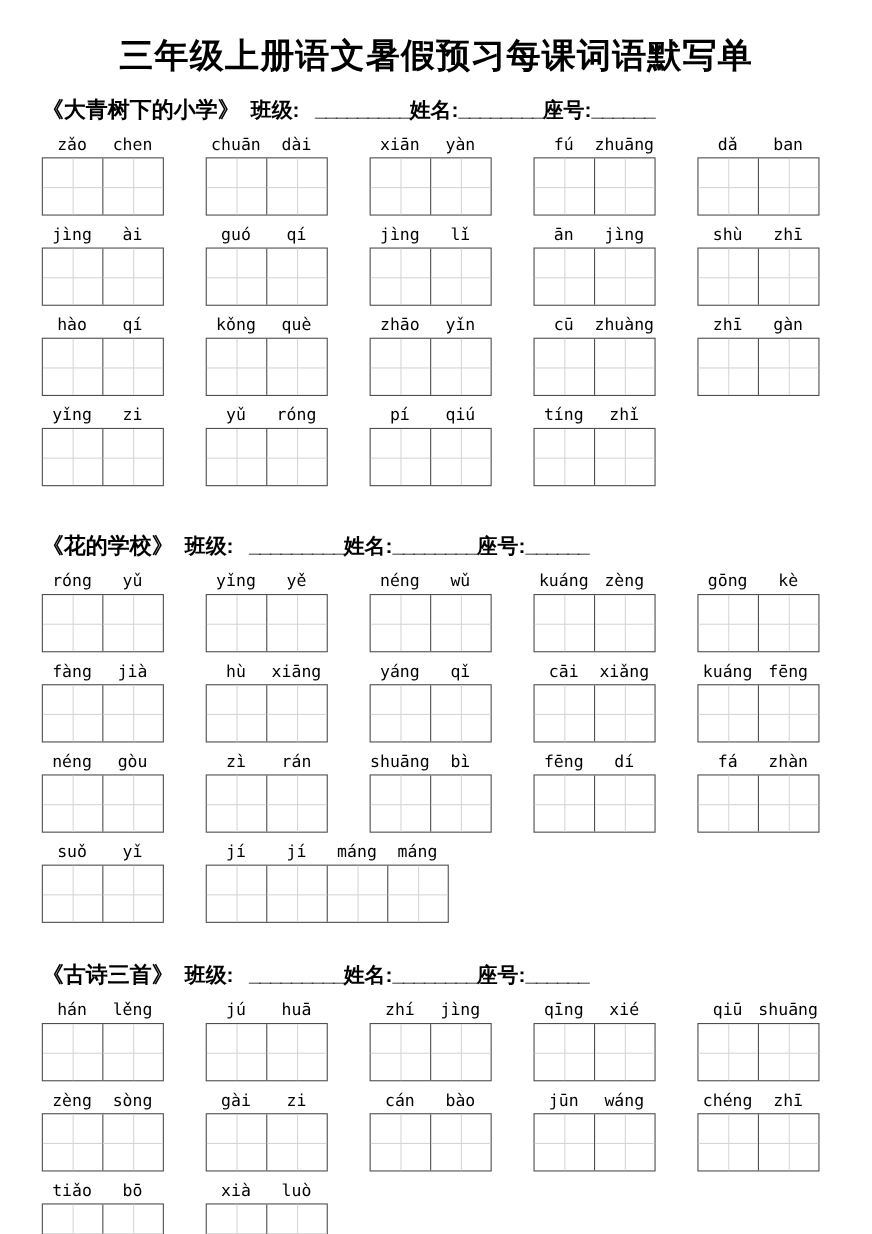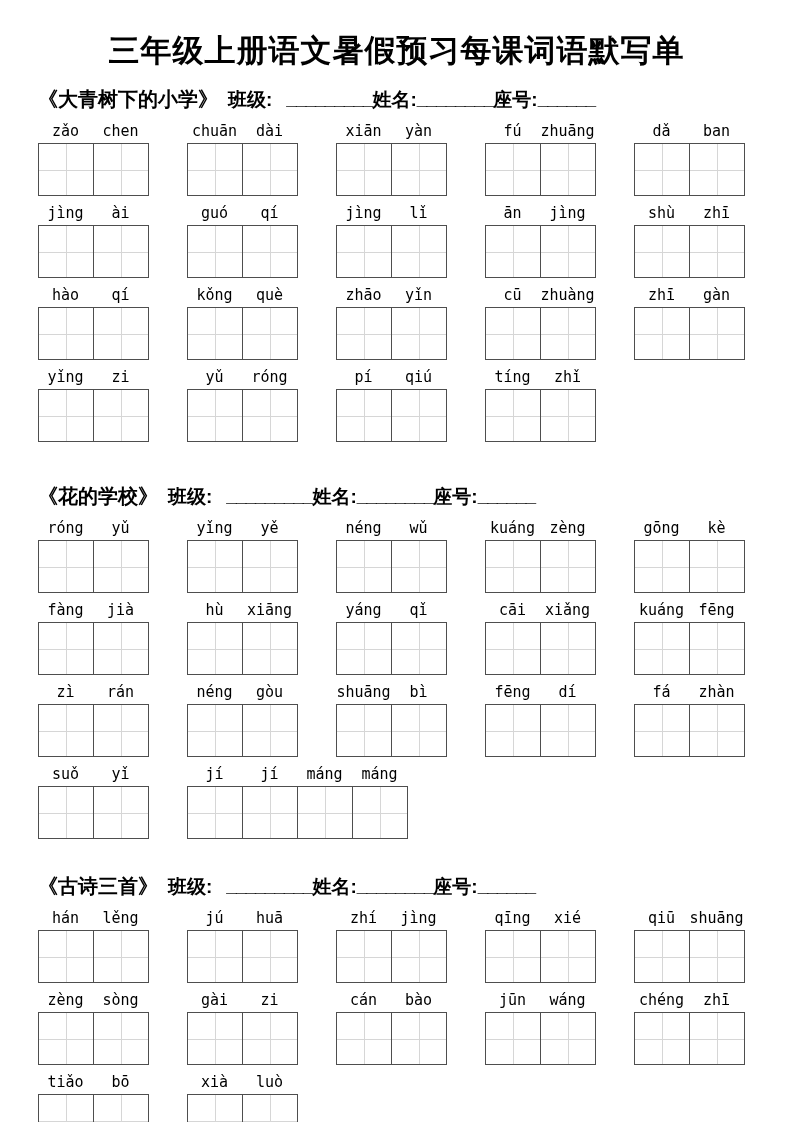--- a/index.html
+++ b/index.html
@@ -385,32 +385,32 @@
             </div>
             <div class="grid-box">
               <div class="cell"></div>
               <div class="cell"></div>
             </div>
           </div>
         </div>
         <div class="word-row">
           <div class="word-block">
             <div class="pinyin">
+              <span class="syl">néng</span>
+              <span class="syl">gòu</span>
+            </div>
+            <div class="grid-box">
+              <div class="cell"></div>
+              <div class="cell"></div>
+            </div>
+          </div>
+          <div class="word-block">
+            <div class="pinyin">
               <span class="syl">zì</span>
               <span class="syl">rán</span>
-            </div>
-            <div class="grid-box">
-              <div class="cell"></div>
-              <div class="cell"></div>
-            </div>
-          </div>
-          <div class="word-block">
-            <div class="pinyin">
-              <span class="syl">néng</span>
-              <span class="syl">gòu</span>
             </div>
             <div class="grid-box">
               <div class="cell"></div>
               <div class="cell"></div>
             </div>
           </div>
           <div class="word-block">
             <div class="pinyin">
               <span class="syl">shuāng</span>
               <span class="syl">bì</span>

